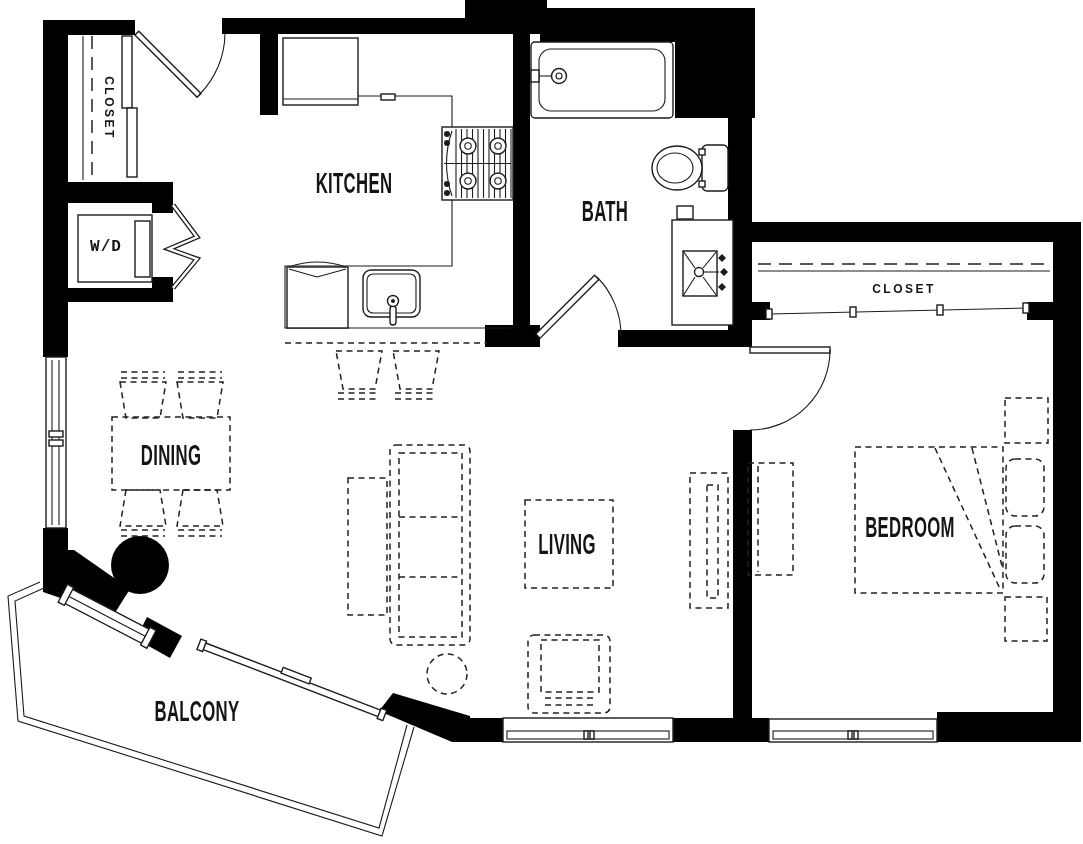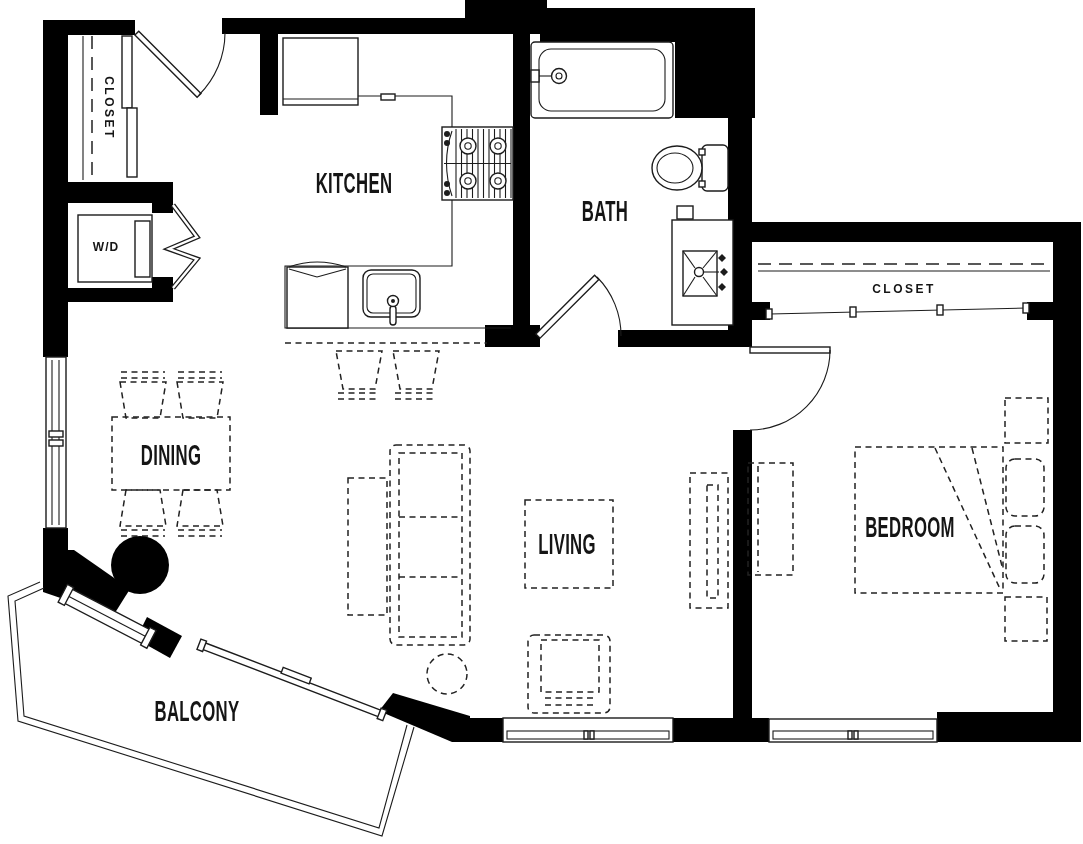--- a/index.html
+++ b/index.html
@@ -16,22 +16,22 @@
   .dbl-under{fill:none;stroke:#1c1c1c;stroke-width:5;}
   .dbl-over{fill:none;stroke:#fff;stroke-width:2.4;}
 
   
   .room-label{position:absolute;color:#151515;font-weight:700;font-size:27px;
               white-space:nowrap;transform:translate(-50%,-50%) scale(0.62,1.06);
               letter-spacing:0.5px;}
   .room-label.small{font-size:12px;font-weight:600;letter-spacing:2.5px;
               transform:translate(-50%,-50%);}
   .room-label.small.vert{transform:translate(-50%,-50%) rotate(90deg);}
-  .room-label.wd{font-size:12px;font-weight:600;letter-spacing:1px;
-              transform:translate(-50%,-50%);}
+  .room-label.wd{font-size:16px;font-weight:600;letter-spacing:1px;
+              transform:translate(-50%,-50%);font-family:Liberation Mono, monospace;}
 </style>
 </head>
 <body>
 
 <div id="stage">
 
 <svg id="plan-svg" viewBox="0 0 1083 844" xmlns="http://www.w3.org/2000/svg">
 
   <g>
     <rect class="wall" x="43" y="20" width="25" height="337"></rect>

